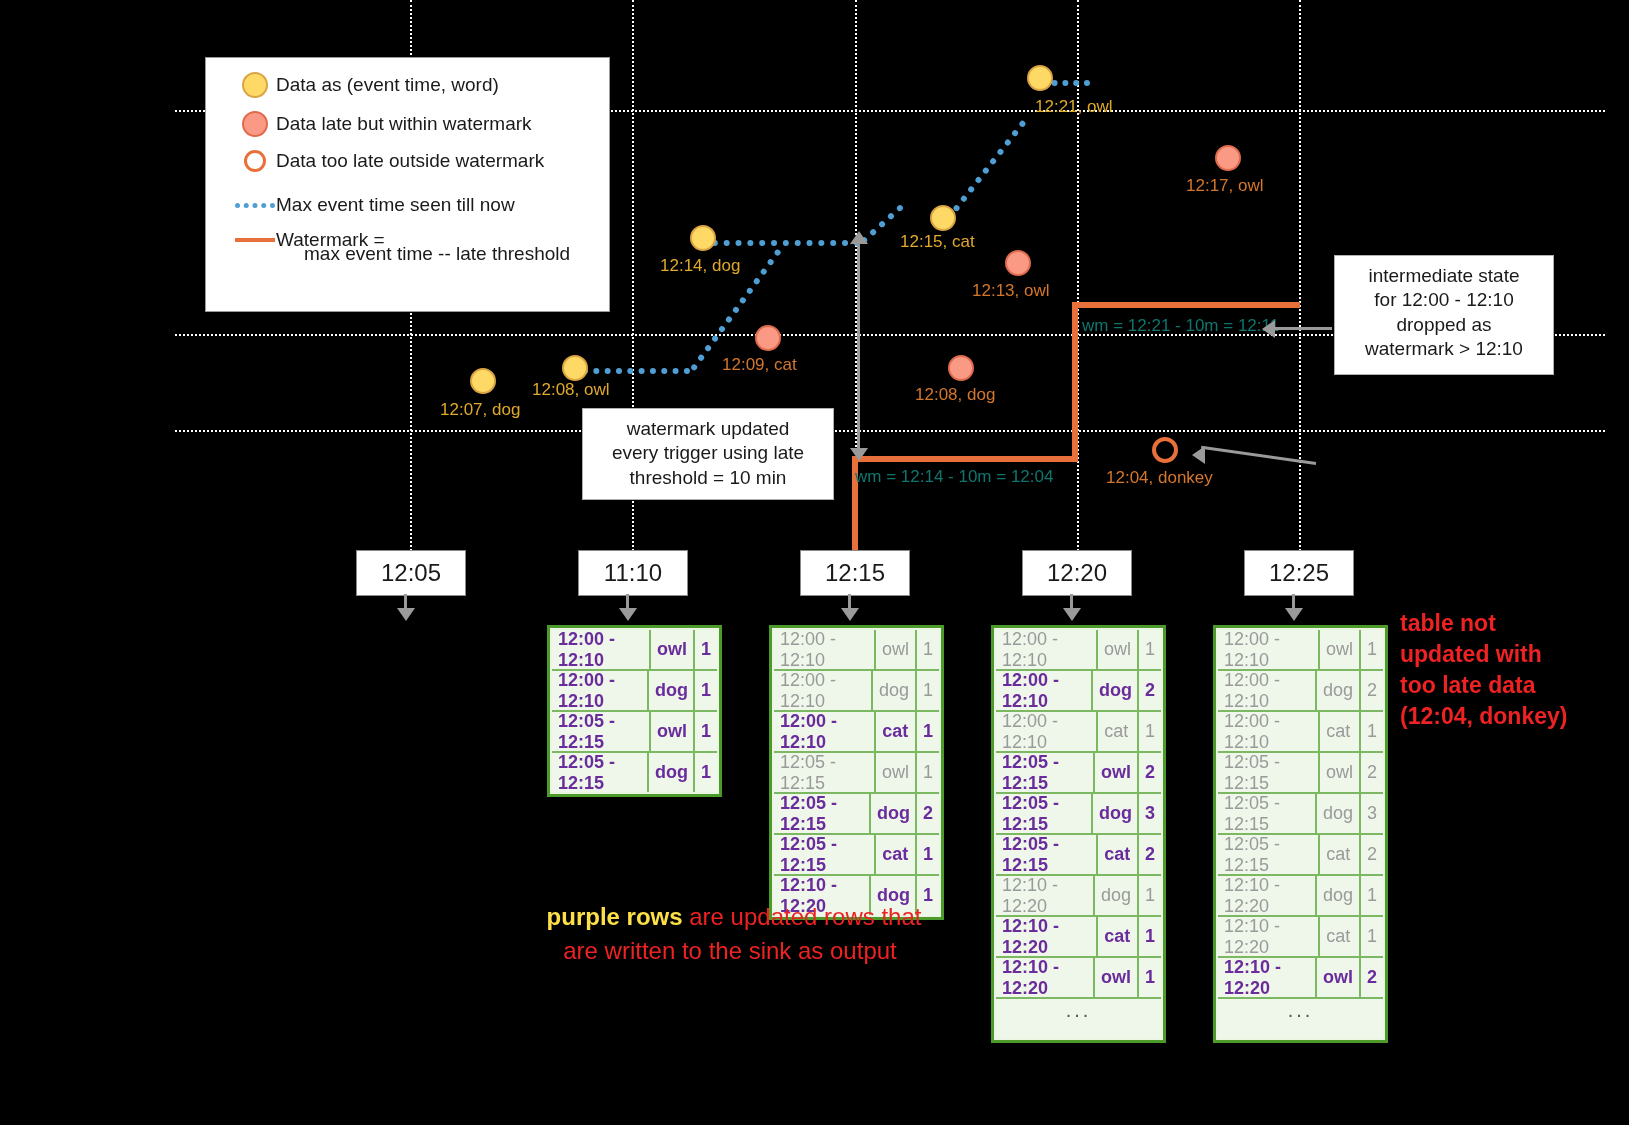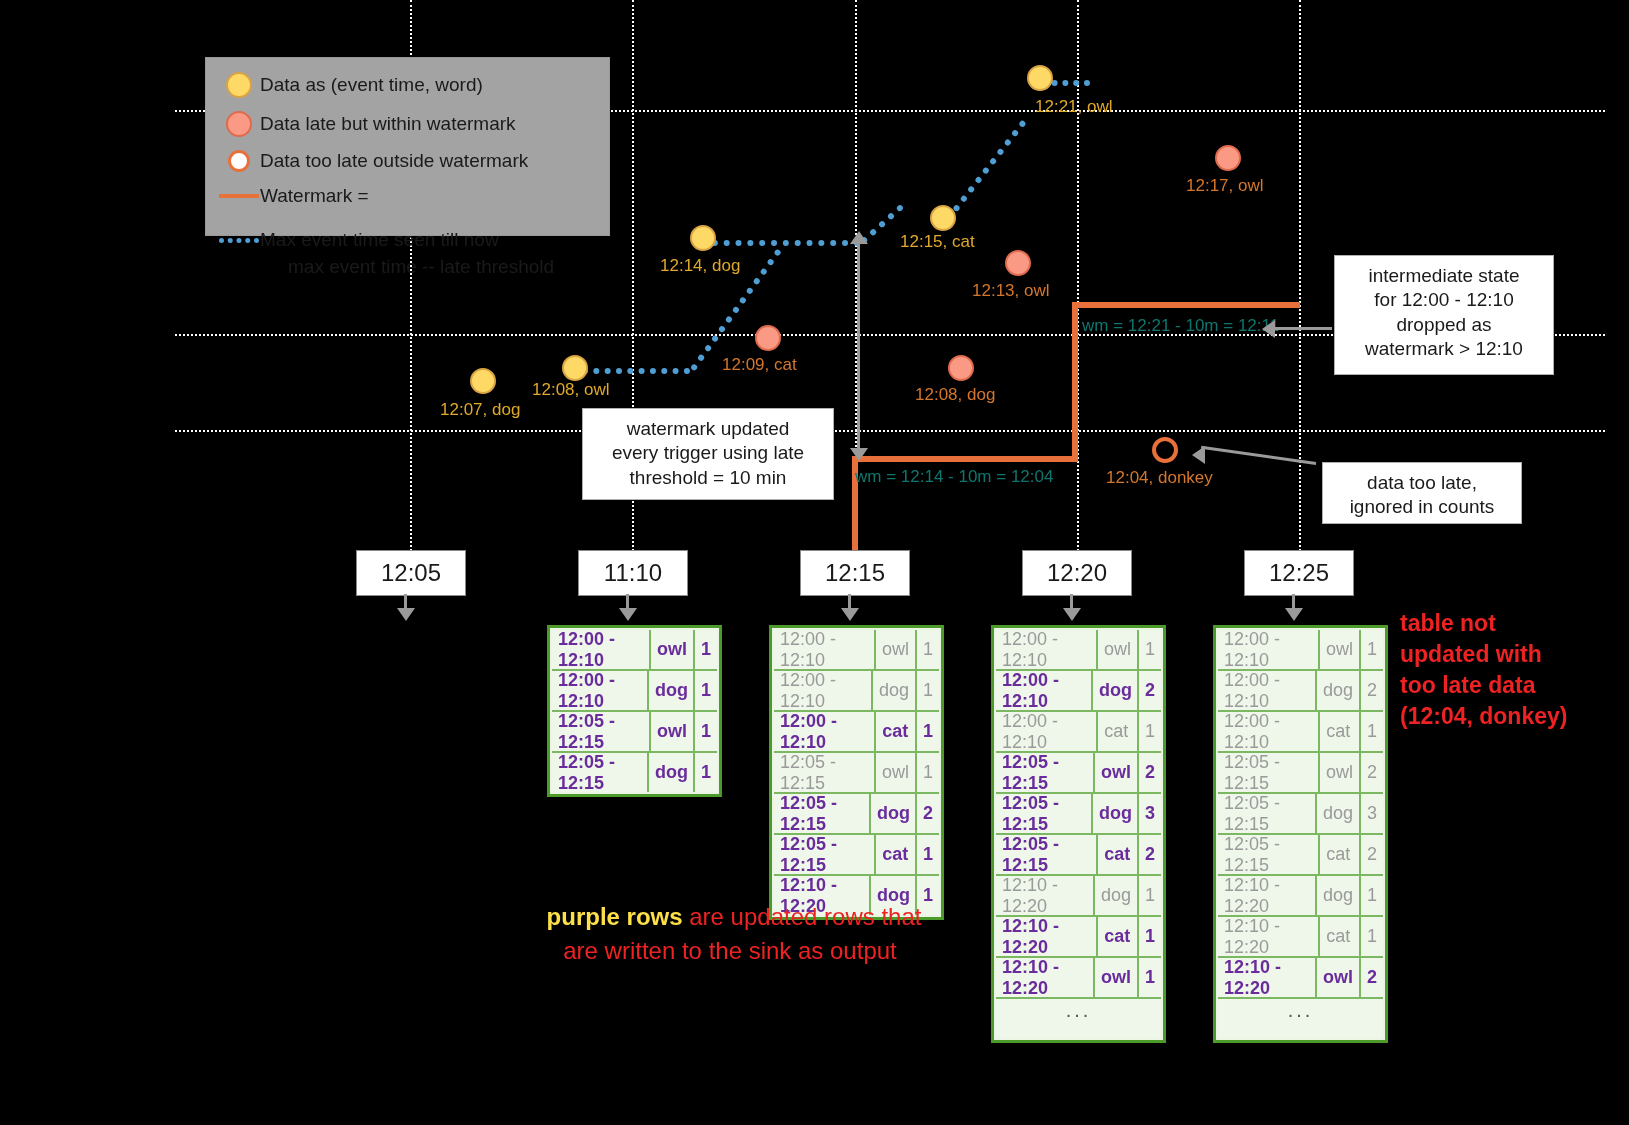--- a/index.html
+++ b/index.html
@@ -27,25 +27,25 @@
     height: 0;
     border-top: 2px dotted #ffffff;
   }
 
   
   #legend {
     position: absolute;
     left: 205px;
     top: 57px;
     width: 405px;
-    height: 179px;
-    background: #a3a3a3;
+    height: 255px;
+    background: #ffffff;
     border: 1px solid #999999;
     box-sizing: border-box;
-    padding: 14px 12px;
+    padding: 14px 28px;
   }
   .legend-row {
     display: flex;
     align-items: center;
     margin-bottom: 13px;
     font-size: 19px;
     color: #1a1a1a;
   }
   .legend-marker { width: 42px; display: flex; justify-content: center; align-items: center; flex: 0 0 42px;}
   .dot-yellow {
@@ -265,31 +265,31 @@
           <span class="dot-salmon"></span>
         </span>
       <span>Data late but within watermark</span>
     </div>
     <div class="legend-row">
       <span class="legend-marker">
           <span class="dot-hollow"></span>
         </span>
       <span>Data too late outside watermark</span>
     </div>
+    <div class="legend-row" style="margin-top:22px;">
+      <span class="legend-marker">
+          <span class="line-dotted"></span>
+        </span>
+      <span>Max event time seen till now</span>
+    </div>
     <div class="legend-row" style="margin-bottom:0;">
       <span class="legend-marker">
           <span class="line-solid"></span>
         </span>
       <span>Watermark =</span>
-    </div>
-    <div class="legend-row" style="margin-top:22px;">
-      <span class="legend-marker">
-          <span class="line-dotted"></span>
-        </span>
-      <span>Max event time seen till now</span>
     </div>
     <div class="legend-sub">max event time -- late threshold</div>
   </div>
 
   <div class="pt yellow" style="left:470px; top:368px;"></div>
   <div class="pt-label" style="left:440px; top:400px;">12:07, dog</div>
 
   <div class="pt yellow" style="left:562px; top:355px;"></div>
   <div class="pt-label" style="left:532px; top:380px;">12:08, owl</div>
 
@@ -325,22 +325,20 @@
 every trigger using late
 threshold = 10 min</div>
 
   <div class="callout" style="left:1334px; top:255px; width:220px; height:120px; white-space:pre-line;">intermediate state
 for 12:00 - 12:10
 dropped as
 watermark &gt; 12:10</div>
   <div class="arrow-line" style="left:1272px; top:327px; width:60px; height:3px;"></div>
   <div class="arrow-head-left" style="left:1262px; top:320px;"></div>
 
-  <div class="callout" style="left:1322px; top:462px; width:200px; height:62px; white-space:pre-line;">data too late,
-ignored in counts</div>
   <div class="arrow-line" style="left:1200px; top:462px; width:116px; height:3px; transform:rotate(8deg); transform-origin:100% 50%;"></div>
   <div class="arrow-head-left" style="left:1192px; top:446px;"></div>
 
   <div class="timebox" style="left:356px; top:550px;">12:05</div>
   <div class="arrow-line" style="left:404px; top:594px; width:3px; height:20px;"></div>
   <div class="arrow-head-down" style="left:397px; top:608px;"></div>
 
   <div class="timebox" style="left:578px; top:550px;">11:10</div>
   <div class="arrow-line" style="left:626px; top:594px; width:3px; height:20px;"></div>
   <div class="arrow-head-down" style="left:619px; top:608px;"></div>

